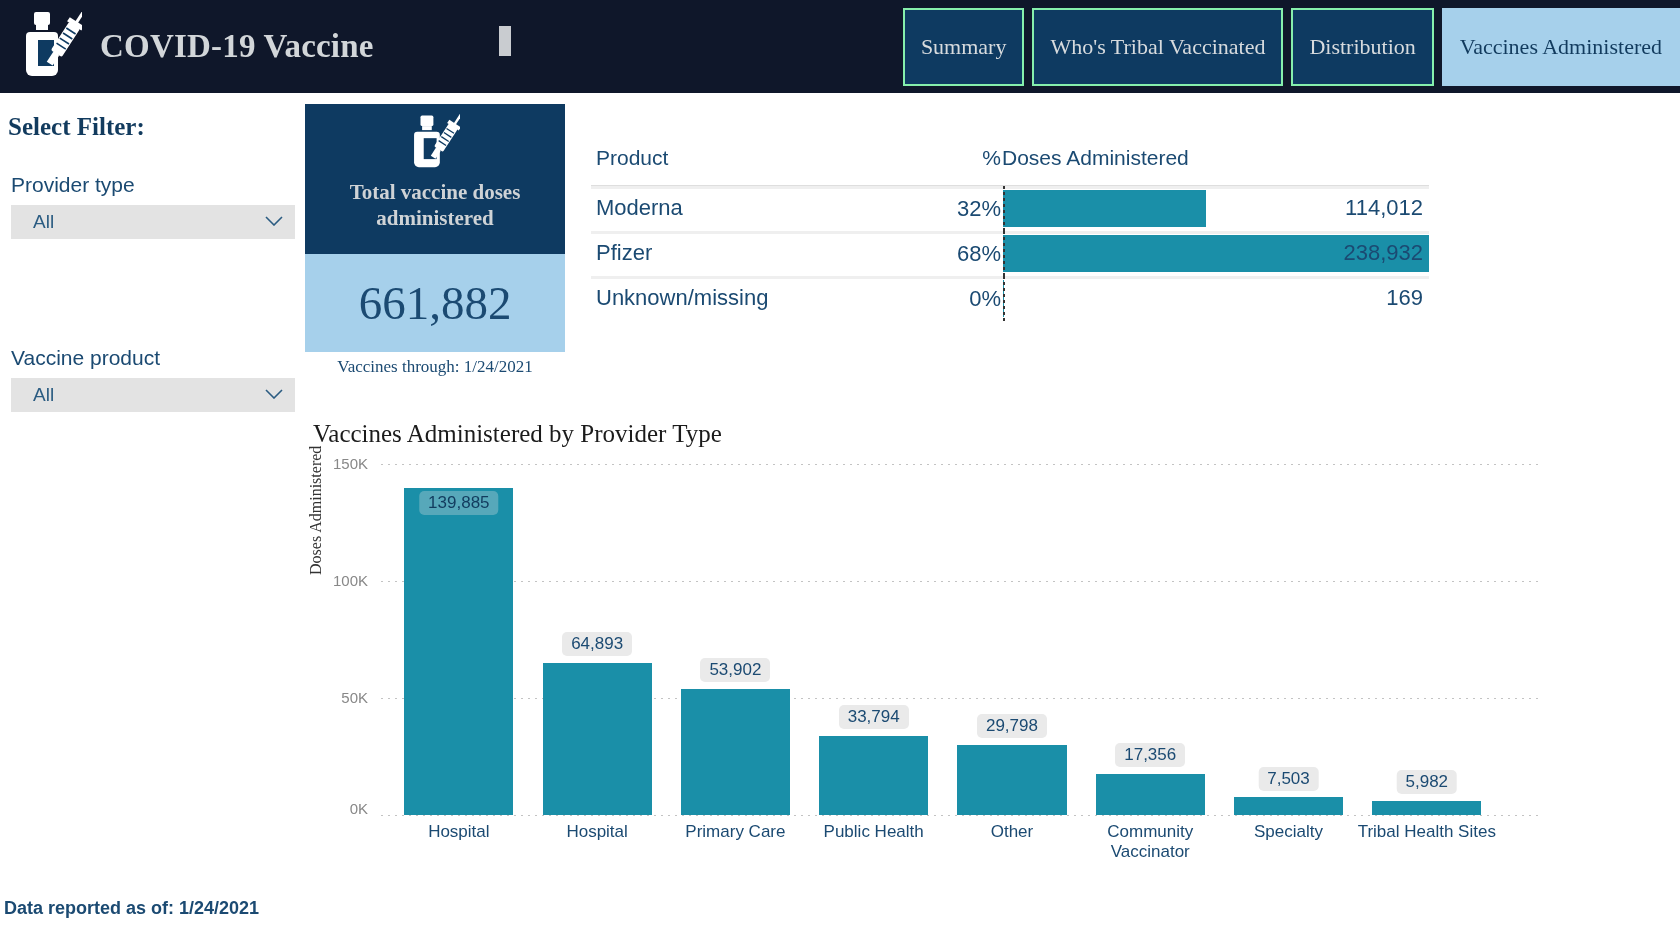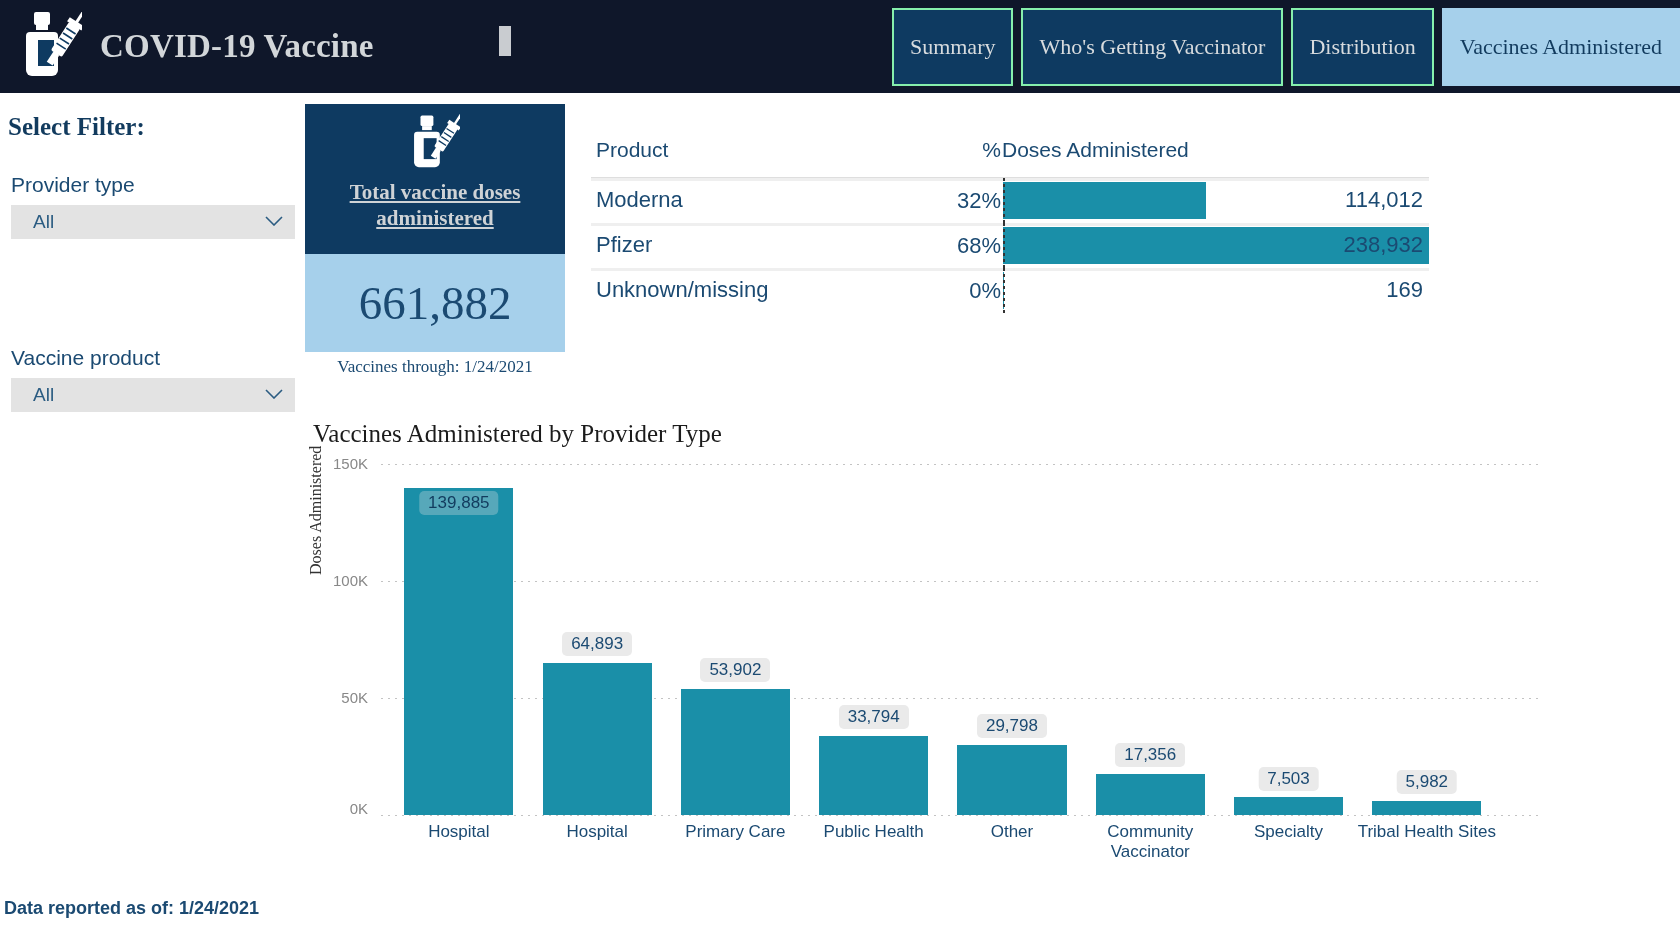--- a/index.html
+++ b/index.html
@@ -57,36 +57,36 @@
   .filter-select .val { font-size:19px; color:#2b5c82; padding-left:22px; }
   .chev { position:absolute; right:12px; top:11px; width:18px; height:10px; }
   .chev svg { display:block; }
 
   
   #kpi-card { position:absolute; left:305px; top:104px; width:260px; height:150px; background:#0e3a61; }
   #kpi-icon { position:absolute; left:50%; top:10px; transform:translateX(-50%); width:50px; height:58px; }
   #kpi-title {
     position:absolute; left:0; right:0; top:76px; text-align:center;
     font-family:"Liberation Serif", serif; font-weight:bold; font-size:21px;
-    color:#cfd3d6; line-height:1.22;text-decoration:underline;
+    color:#cfd3d6; line-height:1.22;
   }
   #kpi-value-box {
     position:absolute; left:305px; top:254px; width:260px; height:98px; background:#a6d0eb;
     display:flex; align-items:center; justify-content:center;
   }
   #kpi-value { font-family:"Liberation Serif", serif; font-size:47px; color:#1b4a72; }
   #kpi-caption {
     position:absolute; left:305px; top:357px; width:260px; text-align:center;
     font-family:"Liberation Serif", serif; font-size:17px; color:#1b4a72;
   }
 
   
   #product-table { position:absolute; left:591px; top:138px; width:838px; }
   #product-table .thead {
-    position:relative; height:40px;
+    position:relative; height:40px;margin-top:8px;
   }
   .th { position:absolute; font-size:21px; color:#1b4a72; top:0; }
   .th-product { left:5px; }
   .th-pct { left:310px; width:100px; text-align:right; }
   .th-doses { left:411px; }
   .rowline { position:absolute; left:0; right:0; height:1px; background:#dedede; }
   .prow { position:relative; height:45px; }
   .prow .sep { position:absolute; left:0; right:0; top:0; height:3px; background:#efefef; }
   .p-name { position:absolute; left:5px; top:9px; font-size:22px; color:#1b4a72; white-space:nowrap; }
   .p-pct  { position:absolute; left:260px; width:150px; top:10px; text-align:right; font-size:22px; color:#1b4a72; }
@@ -164,21 +164,21 @@
             <line x1="31" y1="35" x2="42" y2="35"></line>
           </g>
         </svg>
       </span>
       <span id="app-title">COVID-19 Vaccine</span>
     </div>
     <div id="header-tick"></div>
 
     <div id="tabs">
       <div class="tab">Summary</div>
-      <div class="tab">Who's Getting Vaccinator</div>
+      <div class="tab">Who's Tribal Vaccinated</div>
       <div class="tab">Distribution</div>
       <div class="tab active">Vaccines Administered</div>
     </div>
   </div>
 
   <div id="sidebar">
     <div id="select-filter-title">Select Filter:</div>
 
     <div class="filter-group" style="top:80px;">
       <div class="filter-label">Provider type</div>

